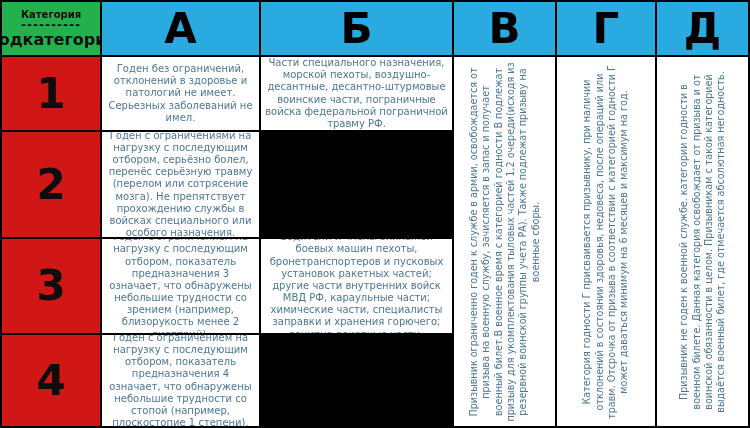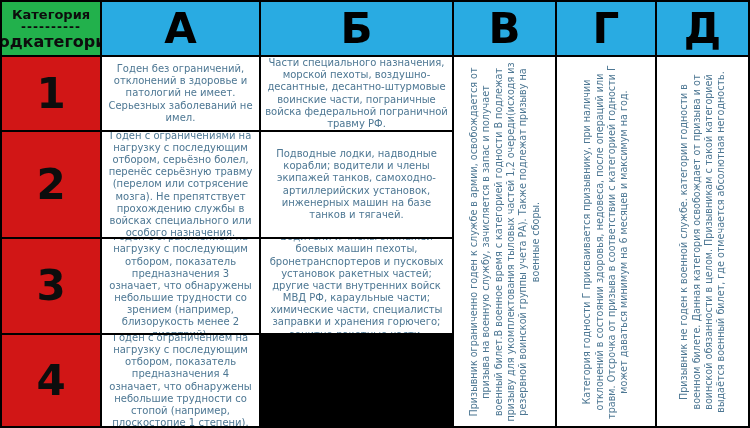--- a/index.html
+++ b/index.html
@@ -10,21 +10,21 @@
     grid-template-rows:53px 73px 105px 94px 91px;
     gap:2px;background:#000;border:2px solid #000;
     font-family:"DejaVu Sans","Liberation Sans",sans-serif;
   }
   .cell{background:#fff;overflow:hidden;}
   .corner{
     background:#22b14c;display:flex;flex-direction:column;
     align-items:center;justify-content:center;gap:1px;
     color:#0d0d0d;font-weight:bold;
   }
-  .corner .l1{font-size:13px;}
+  .corner .l1{font-size:10px;}
   .corner .dash{font-size:12px;letter-spacing:1px;line-height:8px;font-weight:bold;}
   .corner .l2{font-size:16px;}
   .colhead{
     background:#29abe2;display:flex;align-items:center;justify-content:center;
     color:#000;font-weight:800;font-size:42px;line-height:1;
   }
   .rowhead{
     background:#d11616;display:flex;align-items:center;justify-content:center;
     color:#0d0d0d;font-weight:800;font-size:42px;line-height:1;
   }
@@ -66,21 +66,20 @@
   <div class="cell rowhead gc1 gr3">2</div>
   <div class="cell rowhead gc1 gr4">3</div>
   <div class="cell rowhead gc1 gr5">4</div>
 
   <div class="cell body-cell gc2 gr3">Годен с ограничениями на нагрузку с последующим отбором, серьёзно болел, перенёс серьёзную травму (перелом или сотрясение мозга). Не препятствует прохождению службы в войсках специального или особого назначения.</div>
   <div class="cell body-cell gc2 gr2">Годен без ограничений, отклонений в здоровье и патологий не имеет. Серьезных заболеваний не имел.</div>
   <div class="cell body-cell gc2 gr4">Годен с ограничением на нагрузку с последующим отбором, показатель предназначения 3 означает, что обнаружены небольшие трудности со зрением (например, близорукость менее 2 диоптрий).</div>
   <div class="cell body-cell gc2 gr5">Годен с ограничением на нагрузку с последующим отбором, показатель предназначения 4 означает, что обнаружены небольшие трудности со стопой (например, плоскостопие 1 степени).</div>
 
   <div class="cell body-cell gc3 gr2">Части специального назначения, морской пехоты, воздушно-десантные, десантно-штурмовые воинские части, пограничные войска федеральной пограничной травму РФ.</div>
-  <div class="cell body-cell gc3 gr3">Подводные лодки, надводные корабли; водители и члены экипажей танков, самоходно-артиллерийских установок, инженерных машин на базе танков и тягачей.</div>
   <div class="cell body-cell gc3 gr4">Водители и члены экипажей боевых машин пехоты, бронетранспортеров и пусковых установок ракетных частей; другие части внутренних войск МВД РФ, караульные части; химические части, специалисты заправки и хранения горючего; зенитно-ракетные части.</div>
 
   <div class="cell vcell gc4 grspan">
     <div class="vtext">Призывник ограниченно годен к службе в армии, освобождается от призыва на военную службу, зачисляется в запас и получает военный билет.В военное время с категорией годности В подлежат призыву для укомплектования тыловых частей 1,2 очереди(исходя из резервной воинской группы учета РА). Также подлежат призыву на военные сборы.</div>
   </div>
   <div class="cell vcell gc5 grspan">
     <div class="vtext">Категория годности Г присваивается призывнику, при наличии отклонений в состоянии здоровья, недовеса, после операций или травм. Отсрочка от призыва в соответствии с категорией годности Г может даваться минимум на 6 месяцев и максимум на год.</div>
   </div>
   <div class="cell vcell gc6 grspan">
     <div class="vtext" style="height:84px">Призывник не годен к военной службе. категории годности в военном билете. Данная категория освобождает от призыва и от воинской обязанности в целом. Призывникам с такой категорией выдаётся военный билет, где отмечается абсолютная негодность.</div>

